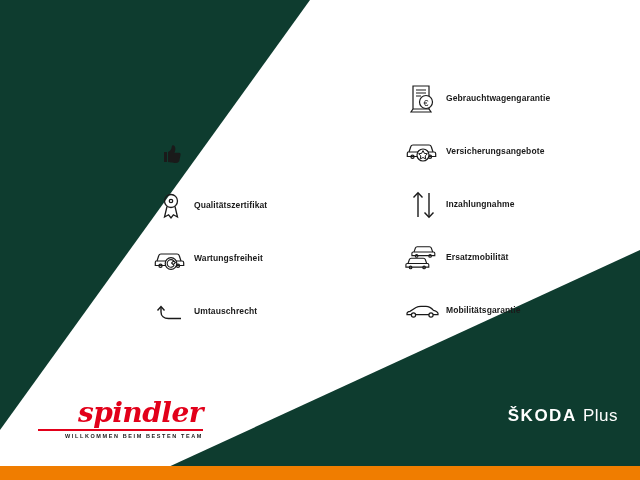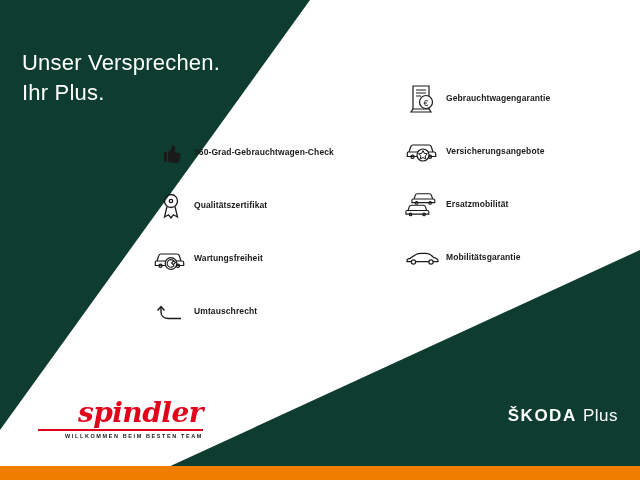--- a/index.html
+++ b/index.html
@@ -145,35 +145,30 @@
 </style>
 </head>
 <body>
 
 <div class="page">
 
   <div class="green-shape"></div>
   <div class="green-shape-2"></div>
   <div class="orange-bar"></div>
 
-  <div class="headline">
-    <span>Unser Versprechen.</span>
-    <span class="line2">Ihr Plus.</span>
-  </div>
 
   <div class="col col-left">
 
     <div class="feature">
       <span class="ico">
         <svg width="30" height="30" viewBox="0 0 30 30" fill="none" stroke="#1a1a1a" stroke-width="1.2">
           <path d="M8 14 L8 24 L11 24 L11 14 Z" fill="#1a1a1a" stroke="none"></path>
           <path d="M12 14 L12 24 C12 24 17 25 20 25 C22.5 25 23.2 23.6 23.5 22 L24.6 16.8 C24.85 15.6 24.1 14.8 23 14.8 L18.5 14.8 C18.5 14.8 19.6 12.3 19.3 10 C19.1 8.2 18 7 16.8 7.2 C15.9 7.35 15.8 8.3 15.6 9.6 C15.3 11.6 13.9 13.3 12 14 Z" fill="#1a1a1a" stroke="none"></path>
         </svg>
       </span>
-      <span class="lbl">360-Grad-Gebrauchtwagen-Check</span>
     </div>
 
     <div class="feature">
       <span class="ico">
         <svg width="30" height="32" viewBox="0 0 30 32" fill="none" stroke="#1a1a1a" stroke-width="1.3">
           <circle cx="15" cy="11" r="6.5"></circle>
           <circle cx="15" cy="11" r="1.7"></circle>
           <path d="M11 16.5 L8.5 27 L12.6 24.8 L15 28 L17.4 24.8 L21.5 27 L19 16.5"></path>
         </svg>
       </span>
@@ -229,20 +224,31 @@
           <path d="M3 14 L29 14 C30 14 30.7 14.7 30.7 15.7 L30.7 18.5 L2.3 18.5 L2.3 15.7 C2.3 14.7 2.6 14 3 14 Z"></path>
           <circle cx="7.5" cy="18.8" r="1.6"></circle>
           <circle cx="25" cy="18.8" r="1.6"></circle>
           <circle cx="18" cy="17" r="6" fill="#ffffff"></circle>
           <path d="M18 12.6 l1.35 2.75 l3.03 0.44 l-2.19 2.14 l0.52 3.02 L18 19.5 l-2.71 1.42 l0.52-3.02 l-2.19-2.14 l3.03-0.44 Z" stroke-width="1"></path>
         </svg>
       </span>
       <span class="lbl">Versicherungsangebote</span>
     </div>
 
+    <div class="feature">
+      <span class="ico">
+        <svg width="32" height="32" viewBox="0 0 32 32" fill="none" stroke="#1a1a1a" stroke-width="1.4">
+          <path d="M11 28 L11 4"></path>
+          <path d="M6.5 8.5 L11 3.8 L15.5 8.5"></path>
+          <path d="M22 4 L22 28"></path>
+          <path d="M17.5 23.5 L22 28.2 L26.5 23.5"></path>
+        </svg>
+      </span>
+      <span class="lbl">Inzahlungnahme</span>
+    </div>
 
     <div class="feature">
       <span class="ico">
         <svg width="38" height="30" viewBox="0 0 38 30" fill="none" stroke="#1a1a1a" stroke-width="1.1">
           <path d="M10 9 L11.4 5 C11.7 4.2 12.4 3.8 13.2 3.8 L25.5 3.8 C26.3 3.8 27 4.2 27.3 5 L28.7 9"></path>
           <path d="M9.2 9 L29.5 9 C30.3 9 30.8 9.5 30.8 10.3 L30.8 12.6 L7.9 12.6 L7.9 10.3 C7.9 9.5 8.4 9 9.2 9 Z"></path>
           <circle cx="12.6" cy="12.9" r="1.3"></circle>
           <circle cx="26.1" cy="12.9" r="1.3"></circle>
           <path d="M4 20.5 L5.4 16.5 C5.7 15.7 6.4 15.3 7.2 15.3 L19.5 15.3 C20.3 15.3 21 15.7 21.3 16.5 L22.7 20.5"></path>
           <path d="M3.2 20.5 L23.5 20.5 C24.3 20.5 24.8 21 24.8 21.8 L24.8 24.1 L1.9 24.1 L1.9 21.8 C1.9 21 2.4 20.5 3.2 20.5 Z" fill="#ffffff"></path>

